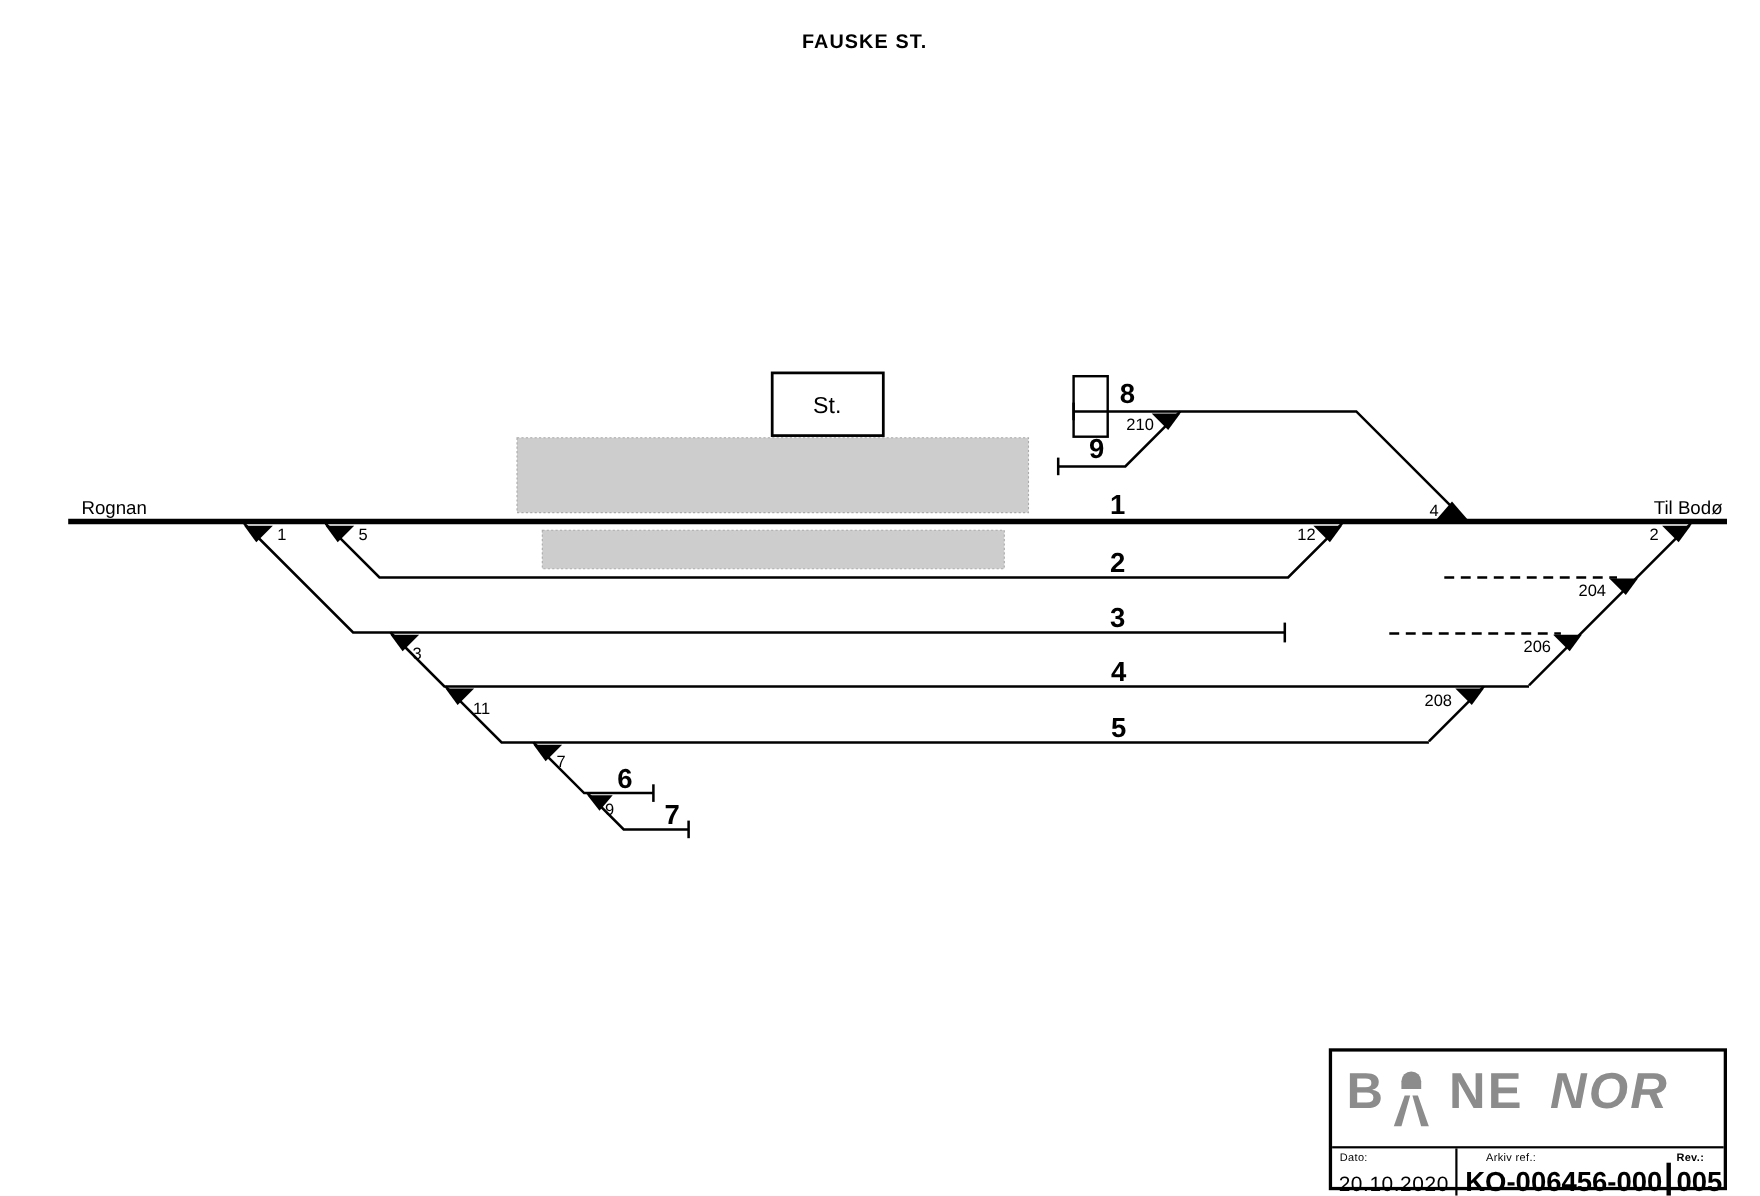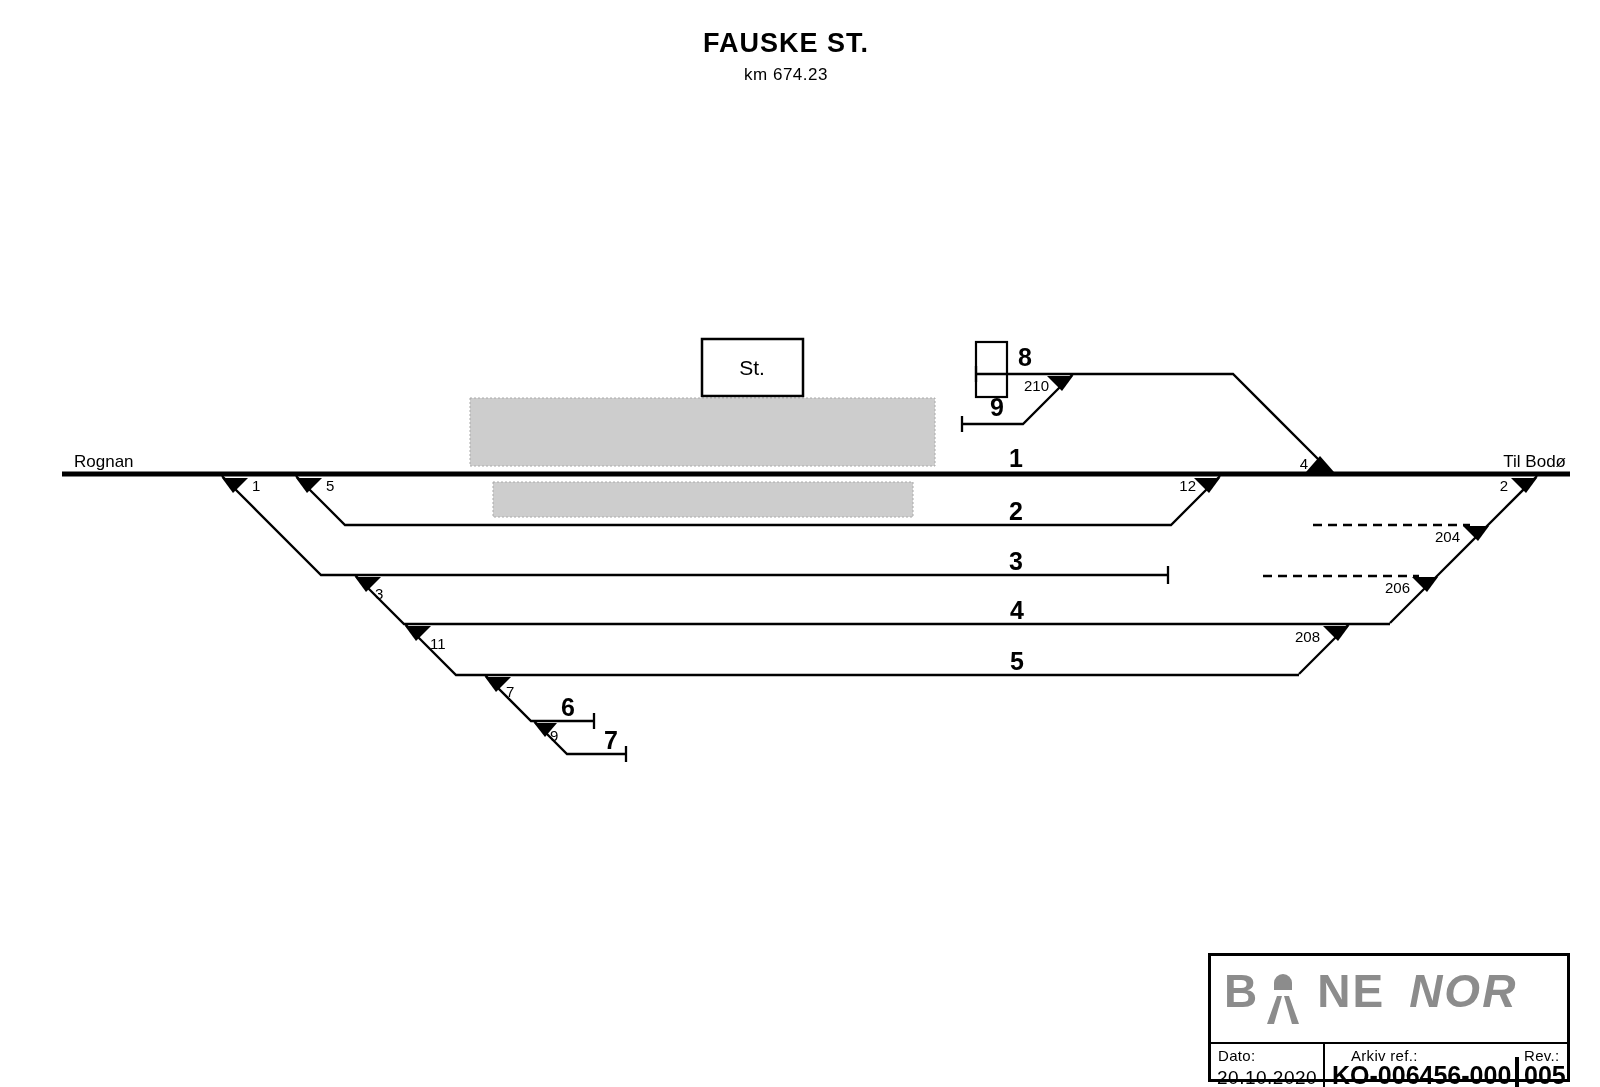--- a/index.html
+++ b/index.html
@@ -1,55 +1,54 @@
 <!DOCTYPE html>
 <html><head>
 <meta charset="utf-8">
 <style>
   html,body{margin:0;padding:0;background:#fff;}
   .sheet{position:relative;width:1600px;height:1087px;background:#ffffff;overflow:hidden;
          font-family:"Liberation Sans","DejaVu Sans",sans-serif;color:#000;}
   .sheet-header{position:absolute;left:0;top:28px;width:1572px;text-align:center;}
-  .sheet-title{font-size:27px;font-weight:700;letter-spacing:1px;}
+  .sheet-title{font-size:18px;font-weight:700;letter-spacing:1px;}
   .sheet-subtitle{font-size:17px;margin-top:6px;letter-spacing:0.5px;}
   svg text{font-family:"Liberation Sans","DejaVu Sans",sans-serif;}
   .dest{font-size:17px;}
   .tn{font-size:25px;font-weight:700;}
   .sw{font-size:15px;}
   .stlbl{font-size:21px;}
   
   .titleblock{position:absolute;left:1208px;top:953px;width:362px;height:129px;
               border:3px solid #000;box-sizing:border-box;background:#fff;}
   .tb-logo{height:74px;border-bottom:2px solid #000;display:flex;align-items:flex-start;
            padding:12px 0 0 13px;box-sizing:content-box;}
   .logo-row{display:flex;align-items:flex-start;line-height:1;}
   .logo-letter{font-size:46px;font-weight:800;color:#8c8c8c;letter-spacing:2px;}
   .logo-sp{margin-left:10px;}
   .logo-gap{margin-left:24px;font-style:italic;}
   .logo-a{margin:0 6px 0 6px;}
   .tb-info{display:flex;height:47px;}
   .tb-cell-date{width:112px;border-right:2px solid #000;position:relative;}
   .tb-cell-main{flex:1;position:relative;}
-  .tb-label{position:absolute;font-size:15px;letter-spacing:0.3px;}
+  .tb-label{position:absolute;font-size:10px;letter-spacing:0.3px;}
   .tb-date-label{left:7px;top:3px;}
   .tb-date-value{position:absolute;left:6px;bottom:2px;font-size:19px;letter-spacing:0.5px;}
   .tb-arkiv-label{left:26px;top:3px;}
   .tb-arkiv-value{position:absolute;left:7px;bottom:1px;font-size:25px;font-weight:700;letter-spacing:0px;}
   .tb-rev-bar{position:absolute;left:190px;top:13px;width:4px;height:34px;background:#000;}
-  .tb-rev-label{left:199px;top:3px;}
+  .tb-rev-label{left:199px;top:3px;font-weight:bold;}
   .tb-rev-value{position:absolute;left:199px;bottom:1px;font-size:25px;font-weight:700;}
 </style>
 </head>
 <body>
 
 <div class="sheet">
 
   <div class="sheet-header">
     <div class="sheet-title">FAUSKE ST.</div>
-    <div class="sheet-subtitle">km 674.23</div>
   </div>
 
   <svg width="1600" height="1087" viewBox="0 0 1600 1087" style="position:absolute;left:0;top:0;">
 
     <rect x="470" y="398" width="465" height="68" fill="#cdcdcd" stroke="#aaaaaa" stroke-width="1" stroke-dasharray="2 2"></rect>
     <rect x="493" y="482" width="420" height="35" fill="#cdcdcd" stroke="#aaaaaa" stroke-width="1" stroke-dasharray="2 2"></rect>
 
     <rect x="976" y="342" width="31" height="55" fill="#ffffff" stroke="#000000" stroke-width="2.2"></rect>
 
     <g stroke="#000000" fill="none">

